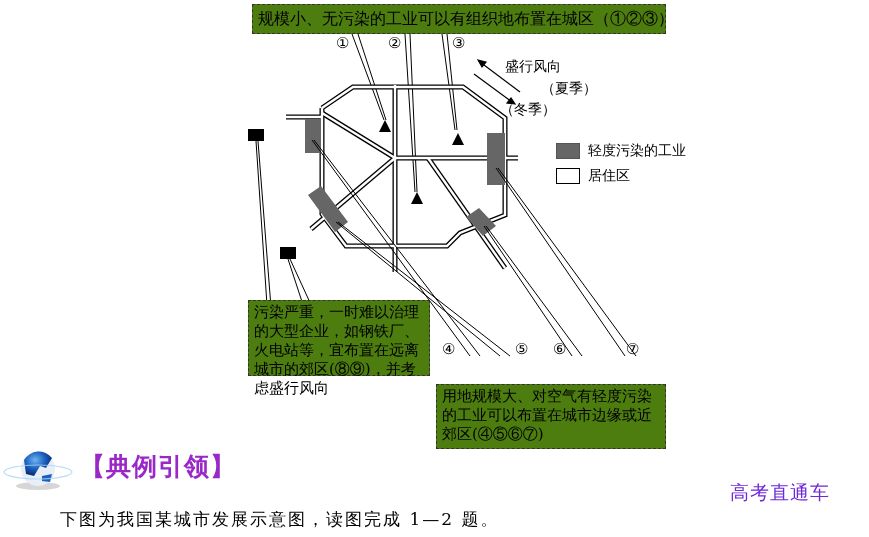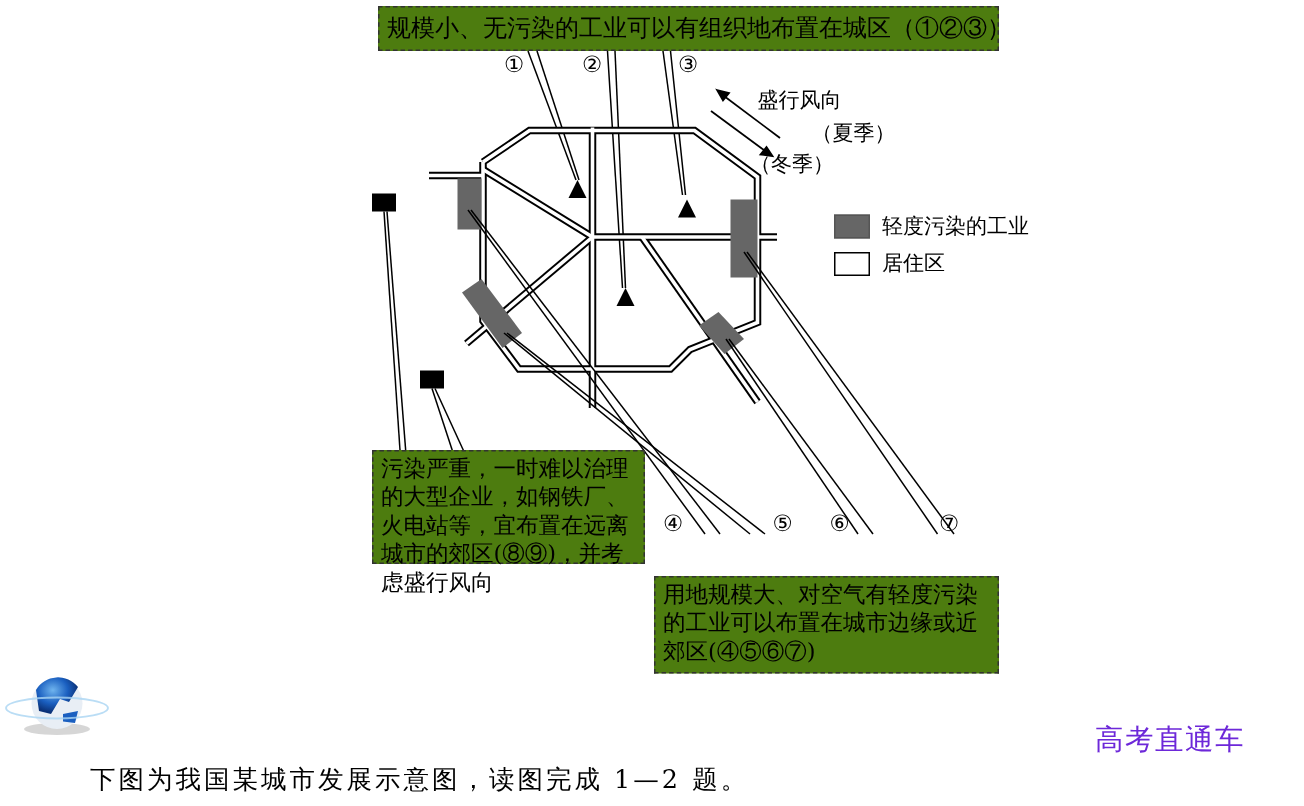--- a/index.html
+++ b/index.html
@@ -145,16 +145,17 @@
         <stop offset="60%" stop-color="#1a5fc0"></stop>
         <stop offset="100%" stop-color="#0b3278"></stop>
       </radialGradient>
     </defs>
     <ellipse cx="36" cy="38" rx="22" ry="4" fill="#bbb" opacity="0.6"></ellipse>
     <circle cx="36" cy="21" r="17" fill="#e8eef5"></circle>
     <path d="M22,12 A17,17 0 0 1 50,10 L44,20 L38,18 L32,28 L24,26 Z" fill="url(#g1)"></path>
     <path d="M40,28 L50,26 L48,34 L40,33 Z" fill="#1a5fc0"></path>
     <ellipse cx="36" cy="24" rx="34" ry="7" fill="none" stroke="#a9d4f2" stroke-width="1.2" opacity="0.8"></ellipse>
   </svg>
+  <span id="header-title">【典例引领】</span>
 </div>
 
 <span id="watermark">高考直通车</span>
 <div id="question">下图为我国某城市发展示意图，读图完成 1—2 题。</div>
 
 </body></html>

